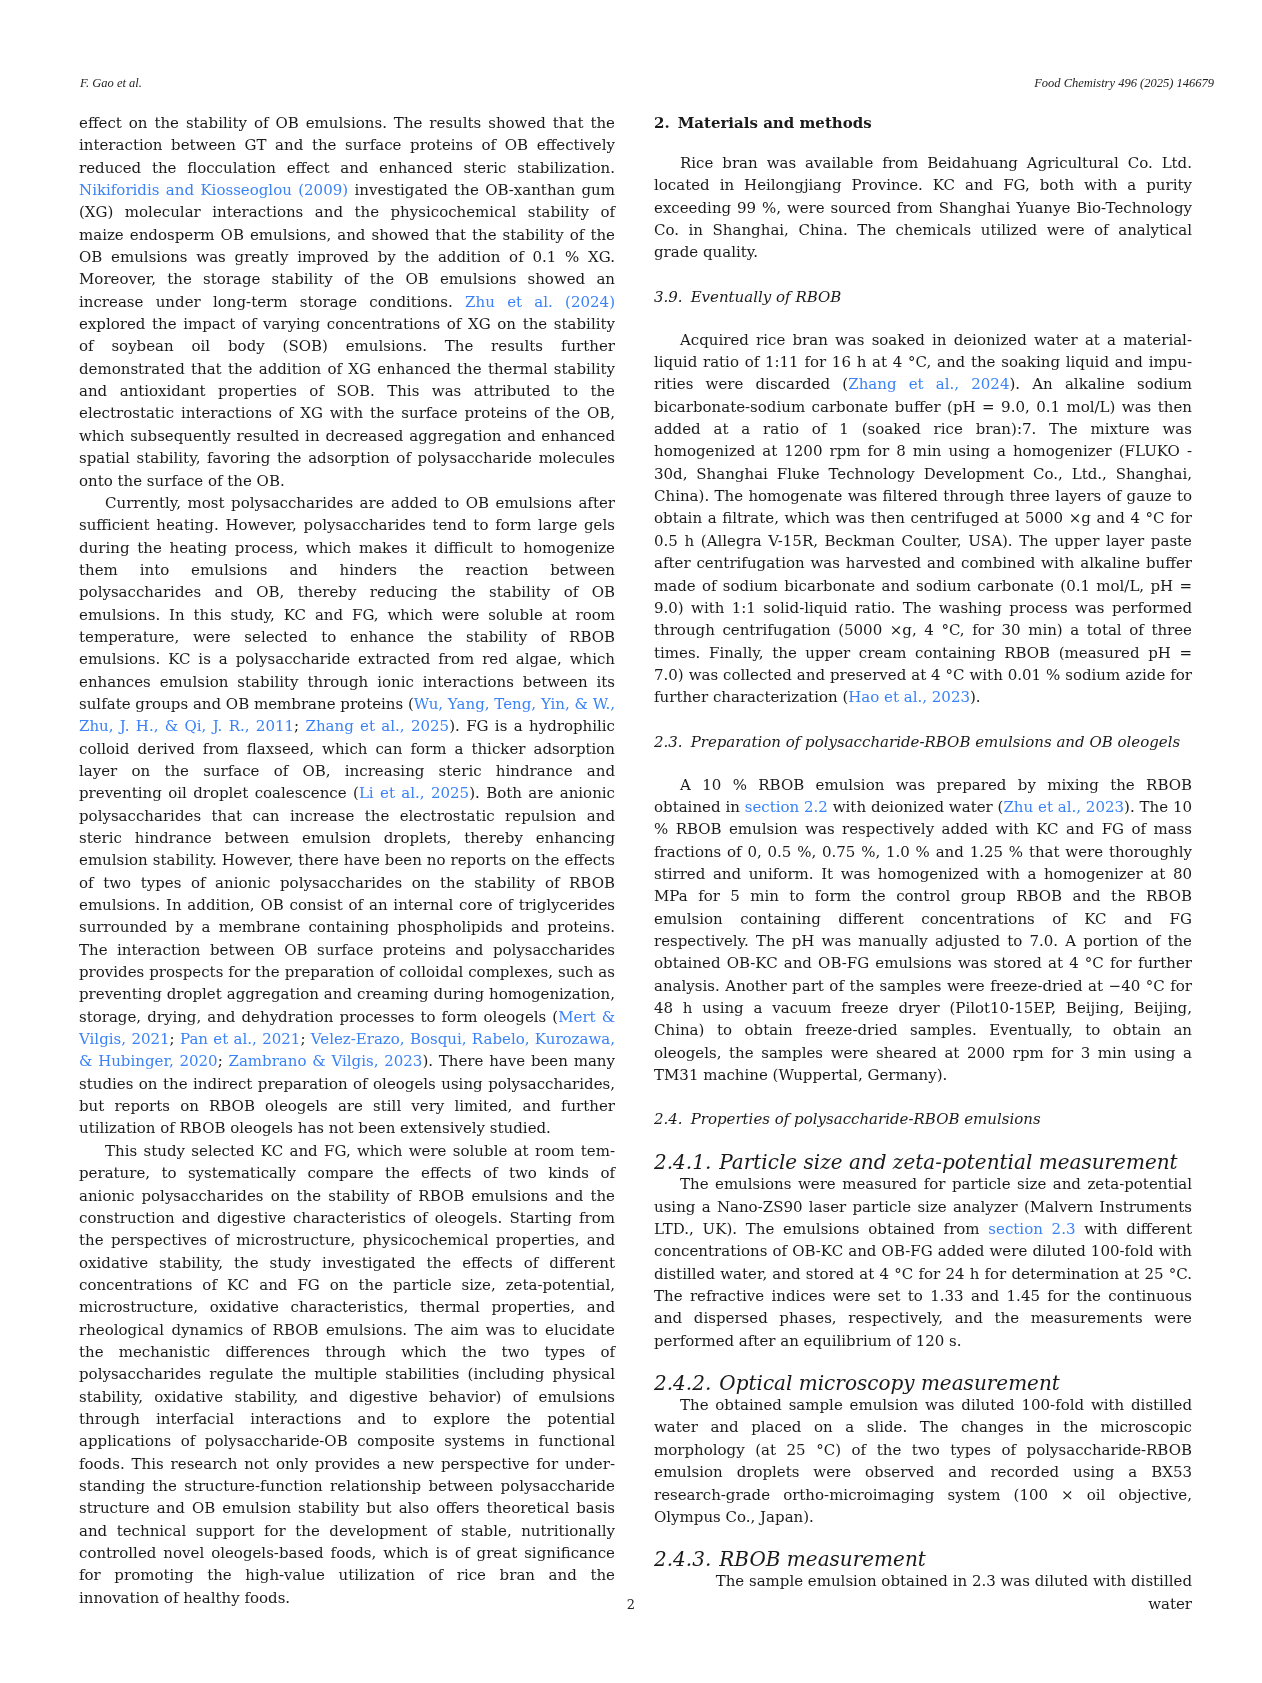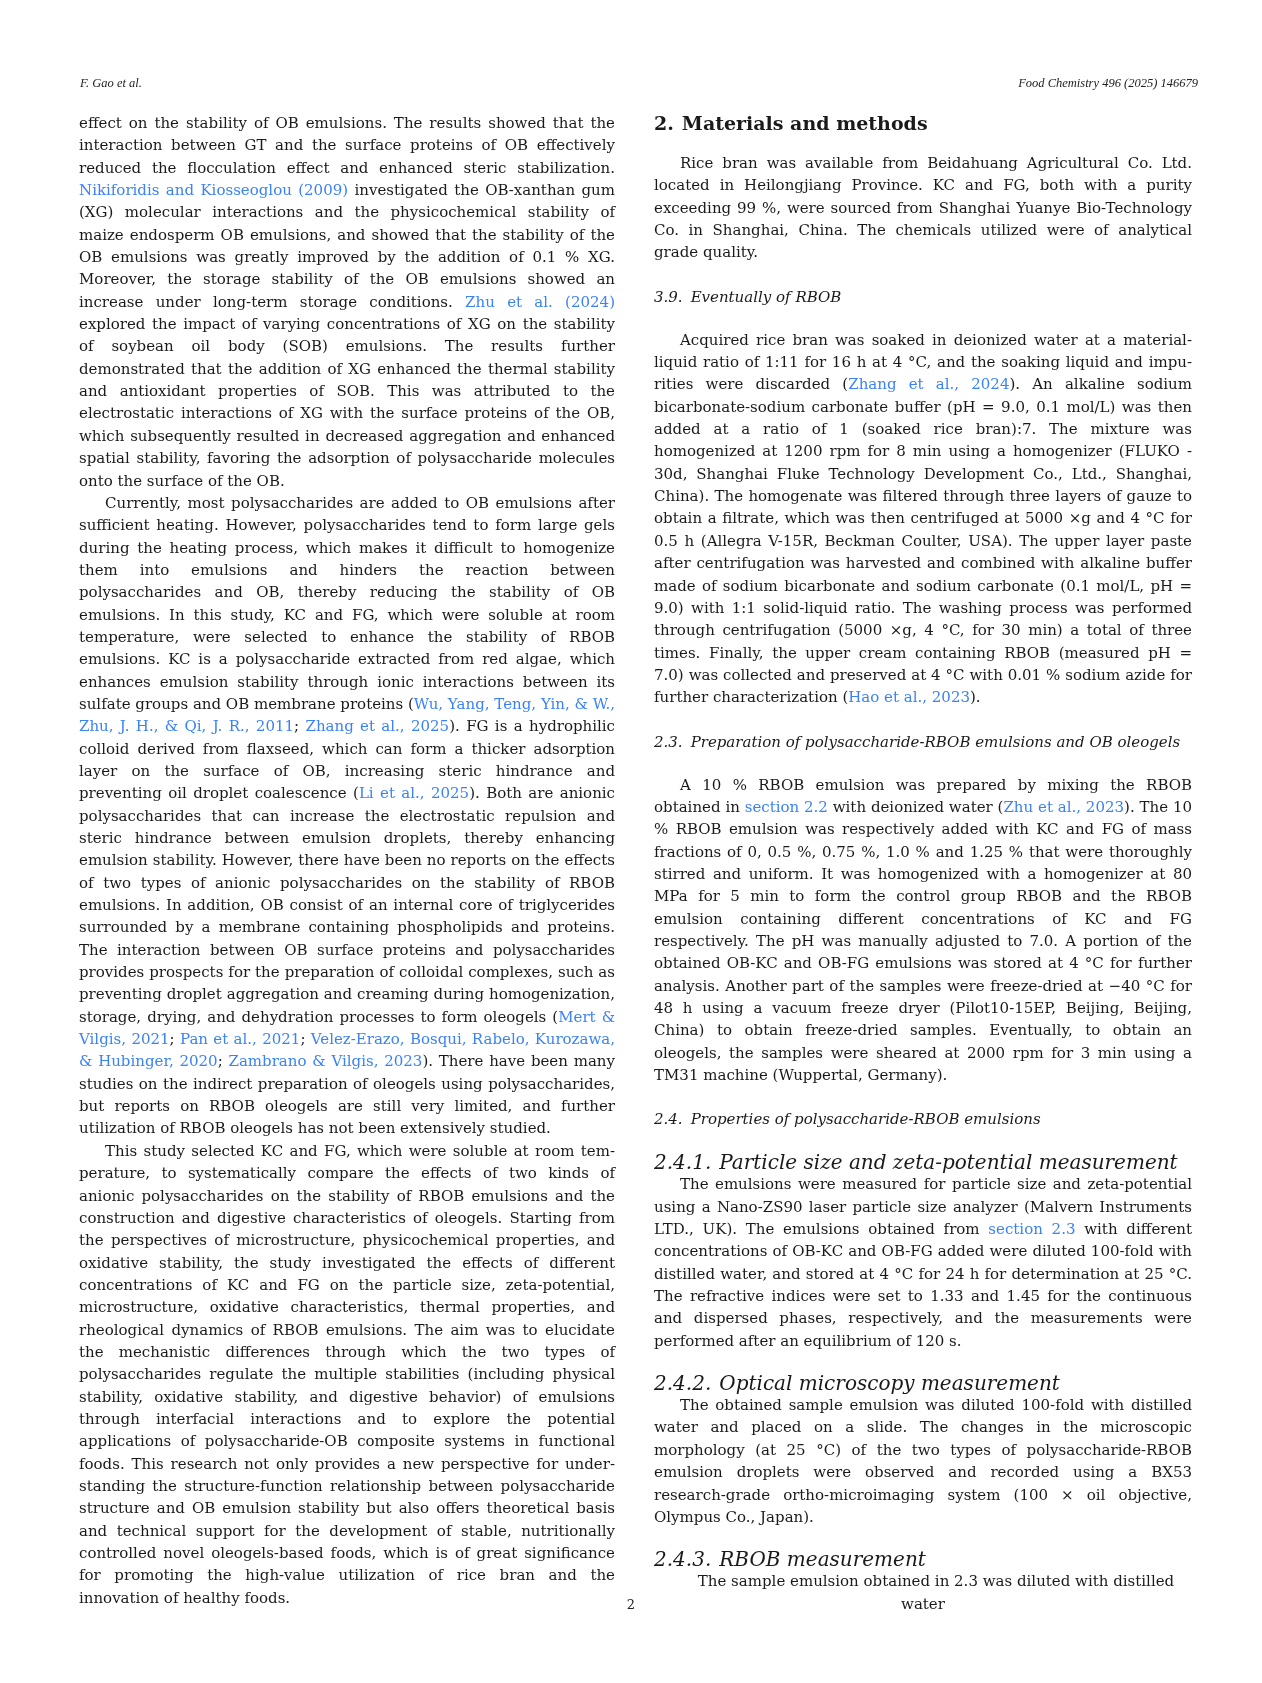--- a/index.html
+++ b/index.html
@@ -3,34 +3,34 @@
 <meta charset="utf-8">
 <style>
   html, body { margin: 0; padding: 0; background: #ffffff; }
   body { width: 1262px; height: 1683px; position: relative; overflow: hidden; }
   .page { position: absolute; left: 0; top: 0; width: 1262px; height: 1683px; border-radius: 28px; }
   .running-head {
     position: absolute; top: 76px; font-family: "Liberation Serif", serif;
     font-style: italic; font-size: 12.5px; color: #222;
   }
   .rh-left { left: 80px; }
-  .rh-right { right: 64px; }
+  .rh-right { right: 48px; }
   .col {
     position: absolute; top: 112px; width: 536px;
     font-family: "DejaVu Serif", serif; font-size: 15px; line-height: 22.35px;
     color: #1a1a1a; text-align: justify; hyphens: manual;
   }
   .col-left { left: 79px; }
   .col-right { left: 654px; width: 538px; }
   p { margin: 0; }
   p.indent { text-indent: 26px; }
   .link { color: #3b82f6; }
   h2.sec {
     margin: 0 0 18px 0; font-family: "DejaVu Serif", serif; font-weight: bold;
-    font-size: 19px; line-height: 22px; text-align: left;
+    font-size: 15px; line-height: 22px; text-align: left;
   }
   h3.sub {
     margin: 0 0 21px 0; font-family: "DejaVu Serif", serif; font-style: italic;
     font-weight: normal; font-size: 15px; line-height: 22px; text-align: left;
   }
   h4.subsub {
     margin: 0; font-family: "DejaVu Serif", serif; font-style: italic;
     font-weight: normal; font-size: 20px; line-height: 22px; text-align: left;
   }
   .gap { height: 22px; }
@@ -72,17 +72,17 @@
 
     <h4 class="subsub"><span class="num">2.4.1.</span><span>Particle size and zeta-potential measurement</span></h4>
     <p class="indent">The emulsions were measured for particle size and zeta-potential using a Nano-ZS90 laser particle size analyzer (Malvern Instruments LTD., UK). The emulsions obtained from <span class="link">section 2.3</span> with different concentrations of OB-KC and OB-FG added were diluted 100-fold with distilled water, and stored at 4 °C for 24 h for determination at 25 °C. The refractive indices were set to 1.33 and 1.45 for the continuous and dispersed phases, respectively, and the measurements were performed after an equilibrium of 120 s.</p>
     <div class="gap-sm"></div>
 
     <h4 class="subsub"><span class="num">2.4.2.</span><span>Optical microscopy measurement</span></h4>
     <p class="indent">The obtained sample emulsion was diluted 100-fold with distilled water and placed on a slide. The changes in the microscopic morphology (at 25 °C) of the two types of polysaccharide-RBOB emulsion droplets were observed and recorded using a BX53 research-grade ortho-micro­imaging system (100 × oil objective, Olympus Co., Japan).</p>
     <div class="gap-sm"></div>
 
     <h4 class="subsub"><span class="num">2.4.3.</span><span>RBOB measurement</span></h4>
-    <p class="indent" style="text-align:center;">The sample emulsion obtained in 2.3 was diluted with distilled water</p>
+    <p class="indent" style="text-align:right;">The sample emulsion obtained in 2.3 was diluted with distilled water</p>
   </div>
 
   <div class="page-number">2</div>
 </div>
 
 </body></html>

